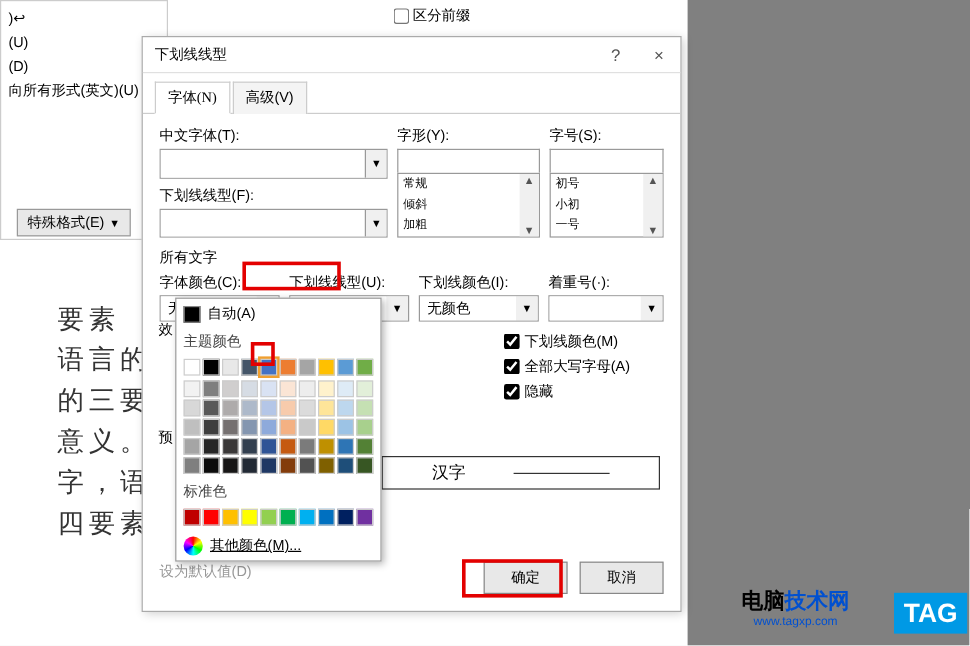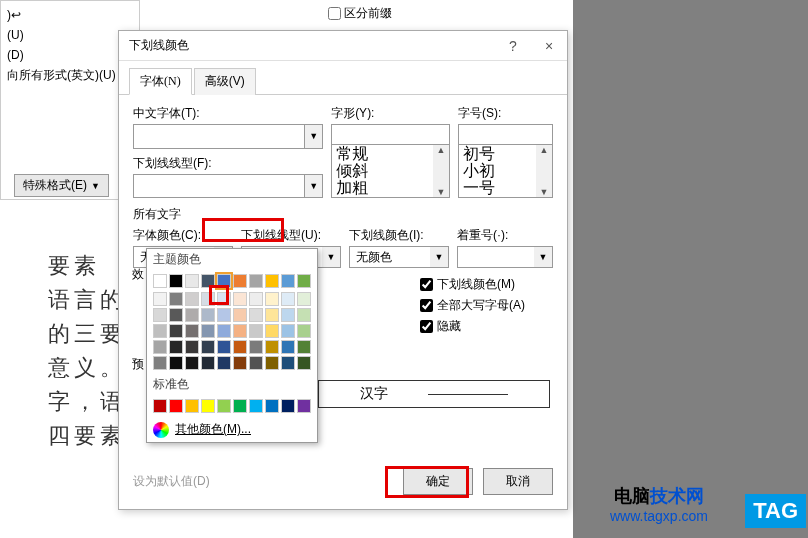--- a/index.html
+++ b/index.html
@@ -40,21 +40,21 @@
 .combo-drop { width: 18px; border-left: 1px solid #999; display: flex; align-items: center; justify-content: center; background: #f0f0f0; font-size: 9px; }
 
 .top-row { display: flex; gap: 8px; }
 .top-col { display: flex; flex-direction: column; }
 .col-chinese { flex: 1.6; }
 .col-style { flex: 1; }
 .col-size { flex: 0.8; }
 
 .listbox { border: 1px solid #999; background: #fff; height: 54px; display: flex; }
 .listbox-items { flex: 1; padding: 0 4px; overflow: hidden; }
-.listbox-items div { font-size: 16px; line-height: 17px; }
+.listbox-items div { font-size: 10px; line-height: 17px; }
 .listbox-scroll { width: 16px; background: #f0f0f0; display: flex; flex-direction: column; justify-content: space-between; align-items: center; font-size: 9px; color: #555; }
 
 .listbox-input { border: 1px solid #999; border-bottom: none; height: 20px; width: 100%; padding: 0 4px; font-size: 12px; }
 
 .section-label { font-size: 12px; margin: 8px 0 4px 0; }
 
 .color-row { display: flex; gap: 8px; }
 .color-col { display: flex; flex-direction: column; }
 .dropdown { display: flex; height: 22px; border: 1px solid #999; }
 .dropdown-text { flex: 1; padding: 0 6px; display: flex; align-items: center; font-size: 12px; background: #fff; }
@@ -86,21 +86,21 @@
 .cp-sw.sel { outline: 2px solid #f0a030; }
 .cp-more { padding: 4px 6px; font-size: 12px; display: flex; align-items: center; }
 .cp-more-icon { width: 16px; height: 16px; margin-right: 6px; border-radius: 50%; background: conic-gradient(red, yellow, lime, cyan, blue, magenta, red); }
 .cp-more span { text-decoration: underline; }
 
 
 .watermark { position: absolute; right: 100px; bottom: 14px; text-align: center; z-index: 200; }
 .wm-title { font-size: 18px; font-weight: bold; }
 .wm-title .red { color: #000000; }
 .wm-title .blue { color: #0050d0; }
-.wm-url { font-size: 14px; color: #0050d0; }
+.wm-url { font-size: 10px; color: #0050d0; }
 .tag-badge { position: absolute; right: 2px; bottom: 10px; background: #0099e5; color: #fff; font-size: 22px; font-weight: bold; padding: 4px 8px; z-index: 200; }
 </style>
 </head>
 <body>
 
 <div class="bg-doc">
   <div class="bg-left">
     <div class="bg-left-items">
       <div>)↩</div>
       <div>(U)</div>
@@ -125,21 +125,21 @@
     <div>意义。</div>
     <div>字，语</div>
     <div>四要素</div>
   </div>
 </div>
 
 <div class="dark-panel"></div>
 
 <div class="dialog">
   <div class="titlebar">
-    <span class="titlebar-title">下划线颜色</span>
+    <span class="titlebar-title">下划线线型</span>
     <div class="titlebar-btn">?</div>
     <div class="titlebar-btn">×</div>
   </div>
 
   <div class="tabs">
     <div class="tab active">字体(N)</div>
     <div class="tab">高级(V)</div>
   </div>
 
   <div class="dialog-body">
@@ -215,21 +215,21 @@
       <div class="color-col" style="flex:1">
         <div class="field-label">着重号(·):</div>
         <div class="dropdown">
           <div class="dropdown-text"></div>
           <div class="dropdown-btn">▼</div>
         </div>
       </div>
     </div>
   </div>
 
-  <div style="position:absolute;left:14px;bottom:14px;right:14px;display:flex;align-items:center">
+  <div style="position:absolute;left:14px;bottom:14px;right:14px;display:flex;align-items:flex-start">
     <span class="btn-default">设为默认值(D)</span>
     <div style="flex:1"></div>
     <button class="btn">确定</button>
     <button class="btn">取消</button>
   </div>
 </div>
 
 <div class="effects-label">效</div>
 <div class="preview-label">预</div>
 
@@ -238,20 +238,24 @@
   <label><input type="checkbox" style="accent-color: rgb(0, 0, 0);" checked=""><span>全部大写字母(A)</span></label>
   <label><input type="checkbox" style="accent-color: rgb(0, 0, 0);" checked=""><span>隐藏</span></label>
 </div>
 
 <div class="preview-box">
   <span class="preview-text">汉字</span>
   <span class="preview-line"></span>
 </div>
 
 <div class="color-picker">
+  <div class="cp-auto">
+    <div class="cp-auto-swatch"></div>
+    <span>自动(A)</span>
+  </div>
   <div class="cp-section">主题颜色</div>
   <div class="cp-grid" id="theme-row1">
       <div class="cp-sw" style="background: rgb(255, 255, 255);"></div>
       <div class="cp-sw" style="background: rgb(0, 0, 0);"></div>
       <div class="cp-sw" style="background: rgb(232, 232, 232);"></div>
       <div class="cp-sw" style="background: rgb(68, 85, 104);"></div>
       <div class="cp-sw sel" style="background: rgb(68, 114, 196);"></div>
       <div class="cp-sw" style="background: rgb(237, 125, 49);"></div>
       <div class="cp-sw" style="background: rgb(165, 165, 165);"></div>
       <div class="cp-sw" style="background: rgb(255, 192, 0);"></div>

